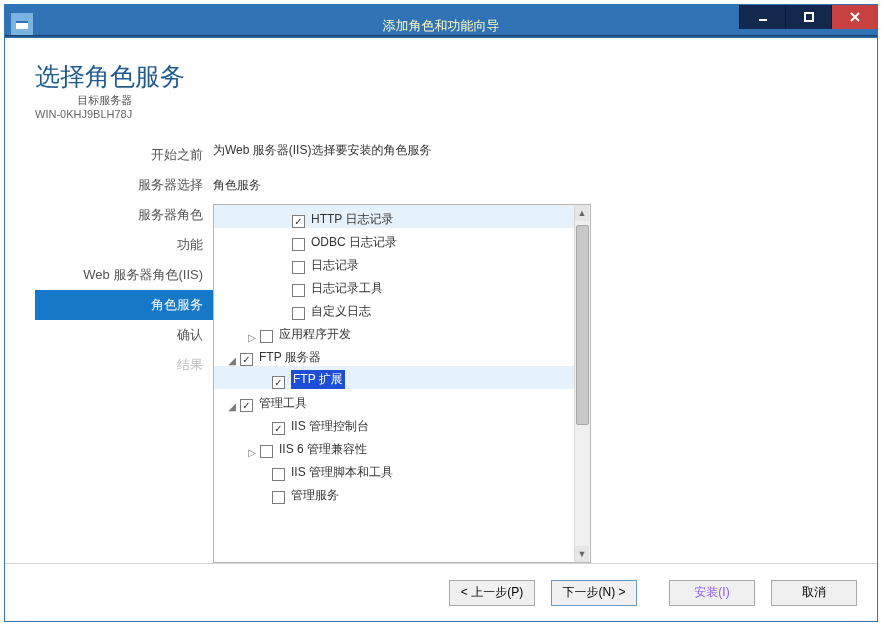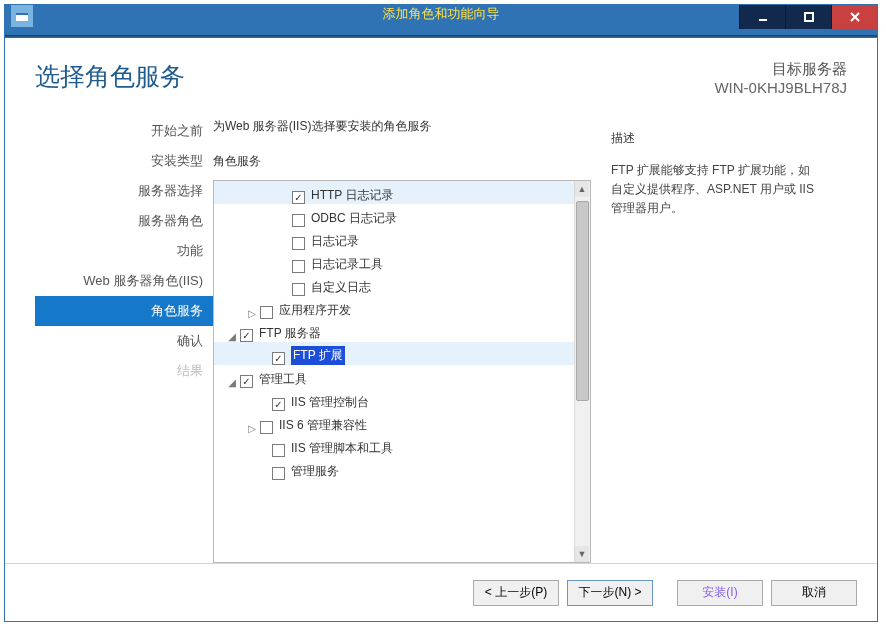--- a/index.html
+++ b/index.html
@@ -1,28 +1,28 @@
 <!DOCTYPE html>
 <html><head>
 <meta charset="utf-8">
 <style>
 * { margin:0; padding:0; box-sizing:border-box; font-family:"Microsoft YaHei","Segoe UI",sans-serif; }
 body { background:#fff; width:886px; height:635px; position:relative; overflow:hidden; }
 .window { width:874px; height:618px; background:#fff; border:1px solid #2f73b5; margin:4px; }
-.titlebar { height:30px; background:#2f73b5; display:flex; align-items:flex-start; color:#fde047; position:relative; }
+.titlebar { height:30px; background:#2f73b5; display:flex; align-items:flex-end; color:#fef9c3; position:relative; }
 .titlebar .icon { width:22px; height:22px; margin:0 6px; background:#7ab3e0; display:flex; align-items:center; justify-content:center; }
 .titlebar .title { position:absolute; left:0; right:0; text-align:center; font-size:13px; pointer-events:none; }
 .win-btns { position:absolute; right:0; top:0; display:flex; }
 .win-btn { width:46px; height:24px; display:flex; align-items:center; justify-content:center; background:#12294d; color:#fff; font-size:13px; border-left:1px solid #0a1a35; cursor:pointer; }
 .win-btn.close { background:#c94040; }
 .content { display:flex; flex-direction:column; height:calc(100% - 30px); background:#fff; }
 .topband { height:3px; background:linear-gradient(180deg,#1a3a5f,#2f73b5); }
-.header-area { padding:22px 30px 10px 30px; display:flex; justify-content:space-between; align-items:flex-start; }
+.header-area { padding:22px 30px 10px 30px; display:flex; justify-content:space-between; align-items:flex-start;flex-direction:column; }
 .page-title { color:#1f5b8f; font-size:25px; font-weight:400; }
-.target { text-align:right; font-size:15px; color:#666;margin-left:35px; }
+.target { text-align:right; font-size:11px; color:#666; }
 .target .label { color:#555; }
 .body-area { flex:1; display:flex; padding:0 30px 0 30px; }
 .nav { width:178px; padding-top:10px;text-align:right; }
 .nav-item { padding:6px 10px 6px 14px; font-size:13px; color:#555; cursor:pointer; }
 .nav-item.active { background:#1678c9; color:#fff; padding-left:34px; }
 .nav-item.disabled { color:#bdbdbd; }
 .main { flex:1; display:flex; padding-top:6px; }
 .main-left { width:378px; display:flex; flex-direction:column; }
 .instruct { font-size:12px; color:#333; padding:6px 0; }
 .section-head { font-size:12px; padding:12px 0 6px 0; color:#333; }
@@ -38,21 +38,21 @@
 .tree-row.sel-blue { background:#e6f2fb; }
 .tree-row .sel-text { background:#1d4ed8; color:#fff; padding:1px 2px; }
 .sp { display:inline-block; height:1px; }
 .exp { width:12px; height:12px; display:inline-flex; align-items:center; justify-content:center; color:#7a7a7a; font-size:10px; margin-right:2px; cursor:pointer; }
 .cb { width:13px; height:13px; border:1px solid #7b7b7b; display:inline-flex; align-items:center; justify-content:center; margin-right:6px; background:#fff; cursor:pointer; font-size:10px; color:#333; }
 .cb.checked::before { content:"✓"; line-height:1; color:#333; }
 .lbl { color:#333; }
 .desc-col { width:230px; padding-left:20px; padding-top:18px; }
 .desc-head { font-size:12px; color:#333; padding-bottom:14px; }
 .desc-text { font-size:12px; color:#444; line-height:1.6; }
-.footer { height:58px; border-top:1px solid #d6d6d6; display:flex; align-items:center; justify-content:flex-end; padding:0 20px; gap:8px; background:#fff; }
+.footer { height:58px; border-top:1px solid #d6d6d6; display:flex; align-items:center; justify-content:flex-end; padding:0 20px; gap:16px; background:#fff; }
 .btn { min-width:86px; height:26px; border:1px solid #a9a9a9; background:#f0f0f0; font-size:12px; padding:0 10px; cursor:pointer; }
 .btn.primary { border:1px solid #6b97c8; }
 .btn:disabled, .btn.disabled { color:#8b5cf6;margin-left:16px; }
 </style>
 </head>
 <body>
 
 <div class="window">
   <div class="titlebar">
     <div class="icon">
@@ -89,21 +89,20 @@
       <div class="page-title">选择角色服务</div>
       <div class="target">
         <div class="label">目标服务器</div>
         <div>WIN-0KHJ9BLH78J</div>
       </div>
     </div>
 
     <div class="body-area">
       <div class="nav" id="nav">
           <div class="nav-item">开始之前</div>
-          <div class="nav-item">安装类型</div>
           <div class="nav-item">服务器选择</div>
           <div class="nav-item">服务器角色</div>
           <div class="nav-item">功能</div>
           <div class="nav-item">Web 服务器角色(IIS)</div>
           <div class="nav-item active">角色服务</div>
           <div class="nav-item">确认</div>
           <div class="nav-item disabled">结果</div>
         </div>
 
       <div class="main">
@@ -192,24 +191,20 @@
                 </div>
               </div>
             <div class="tree-scroll">
               <div class="tree-btn up">▲</div>
               <div class="tree-thumb"></div>
               <div class="tree-btn down">▼</div>
             </div>
           </div>
         </div>
 
-        <div class="desc-col">
-          <div class="desc-head">描述</div>
-          <div class="desc-text">FTP 扩展能够支持 FTP 扩展功能，如自定义提供程序、ASP.NET 用户或 IIS 管理器用户。</div>
-        </div>
       </div>
     </div>
 
     <div class="footer">
       <button class="btn">&lt; 上一步(P)</button>
       <button class="btn primary">下一步(N) &gt;</button>
       <button class="btn disabled" disabled="">安装(I)</button>
       <button class="btn">取消</button>
     </div>
   </div>

